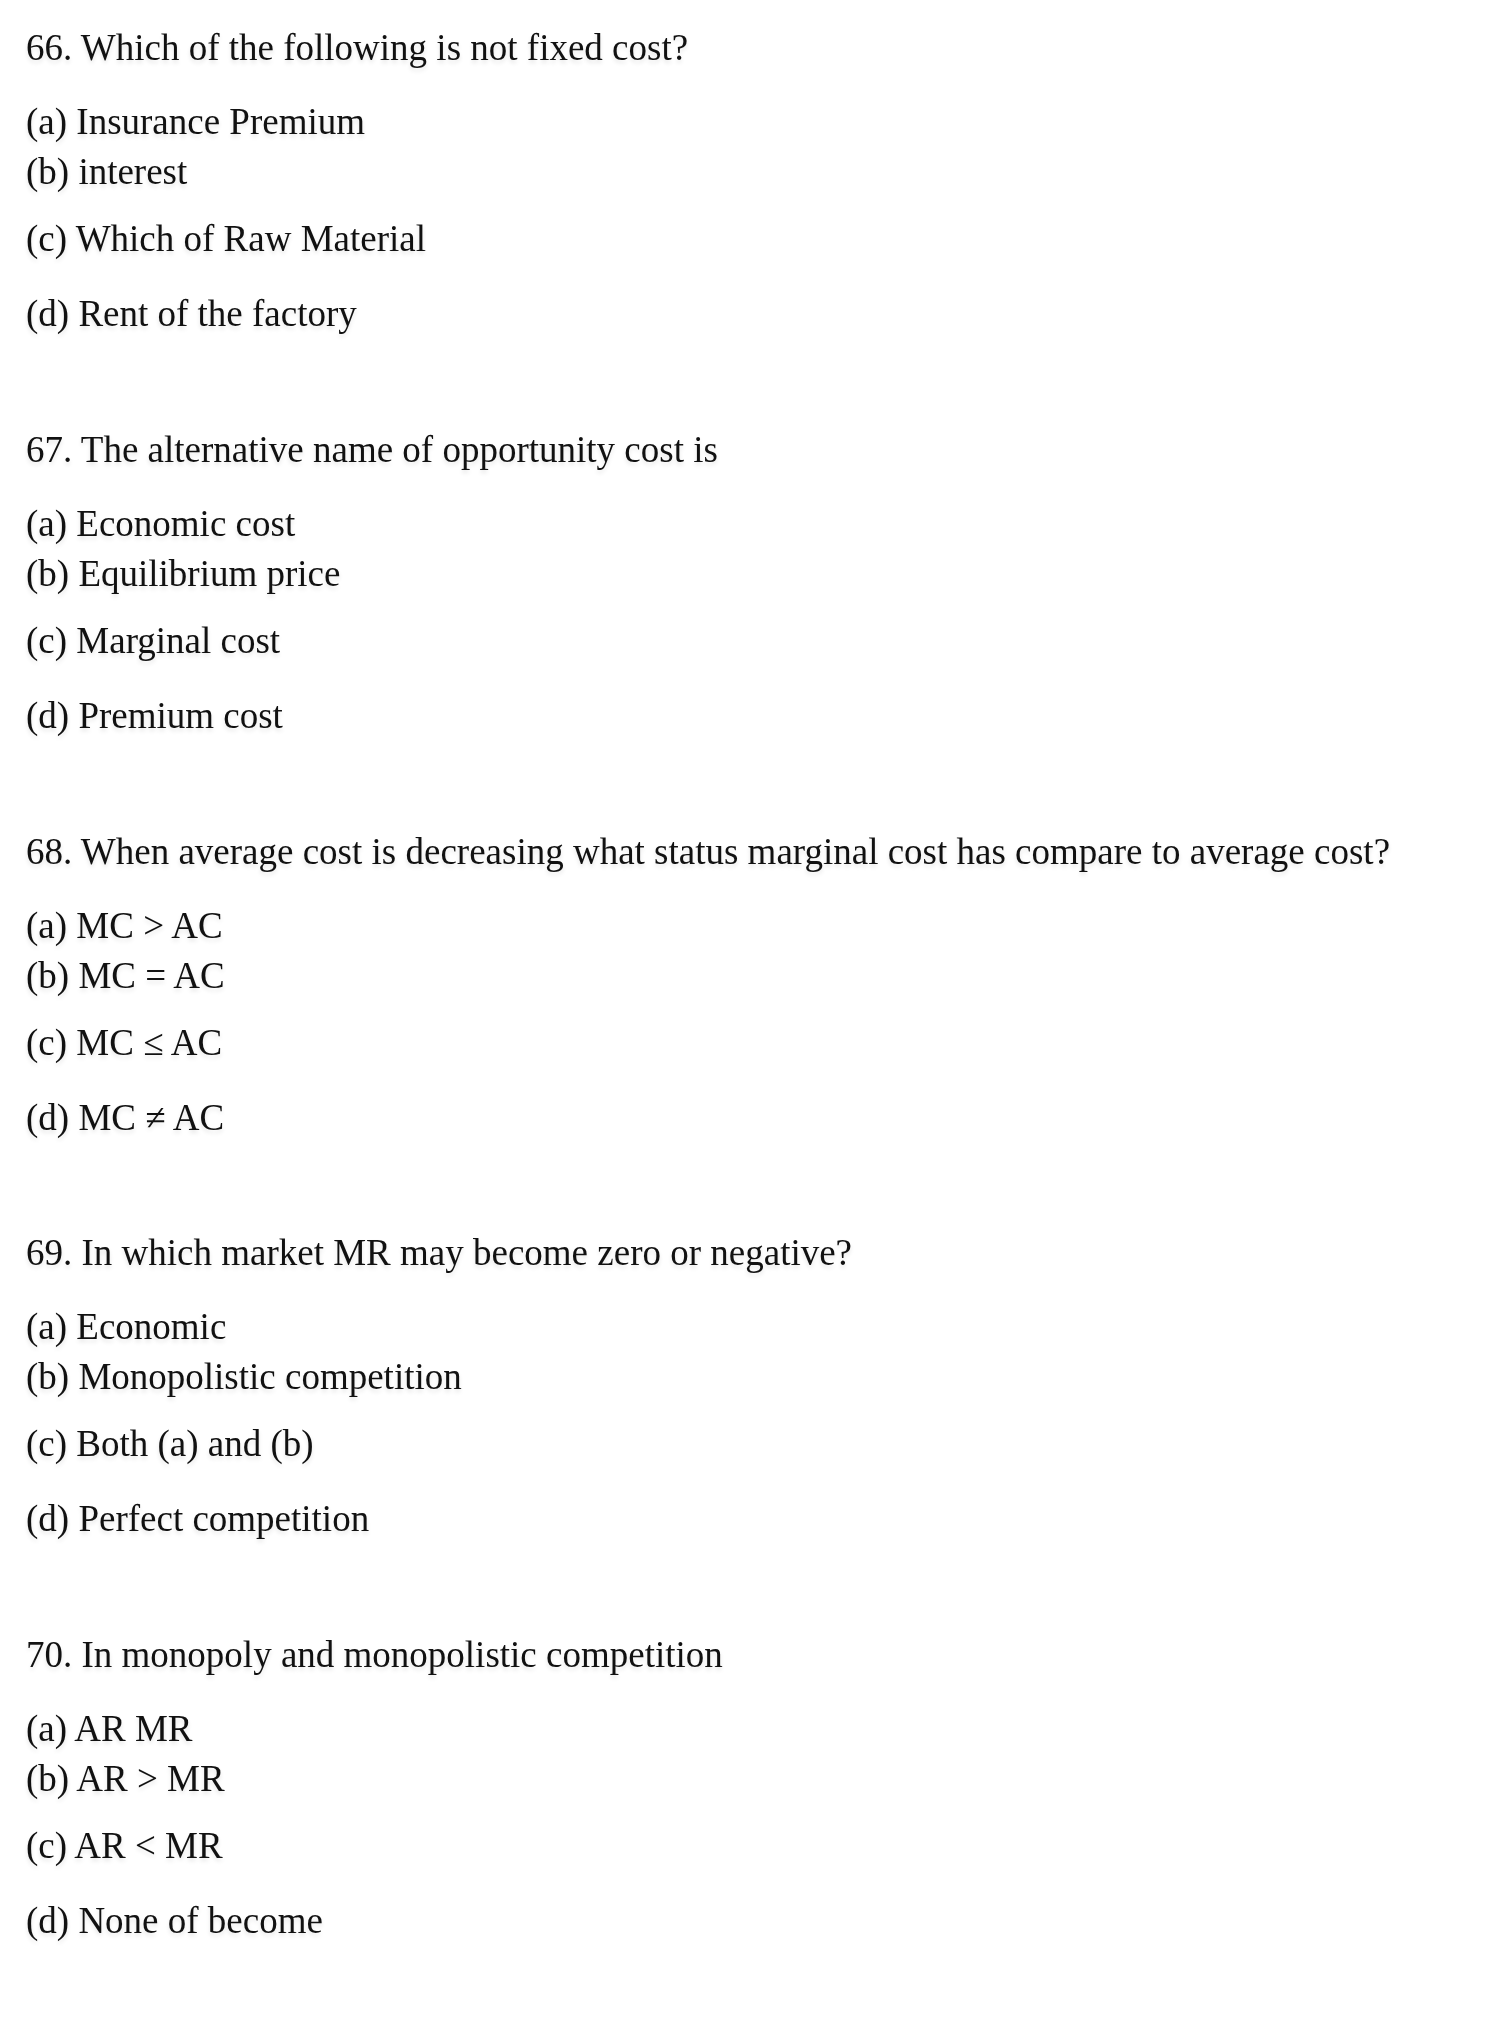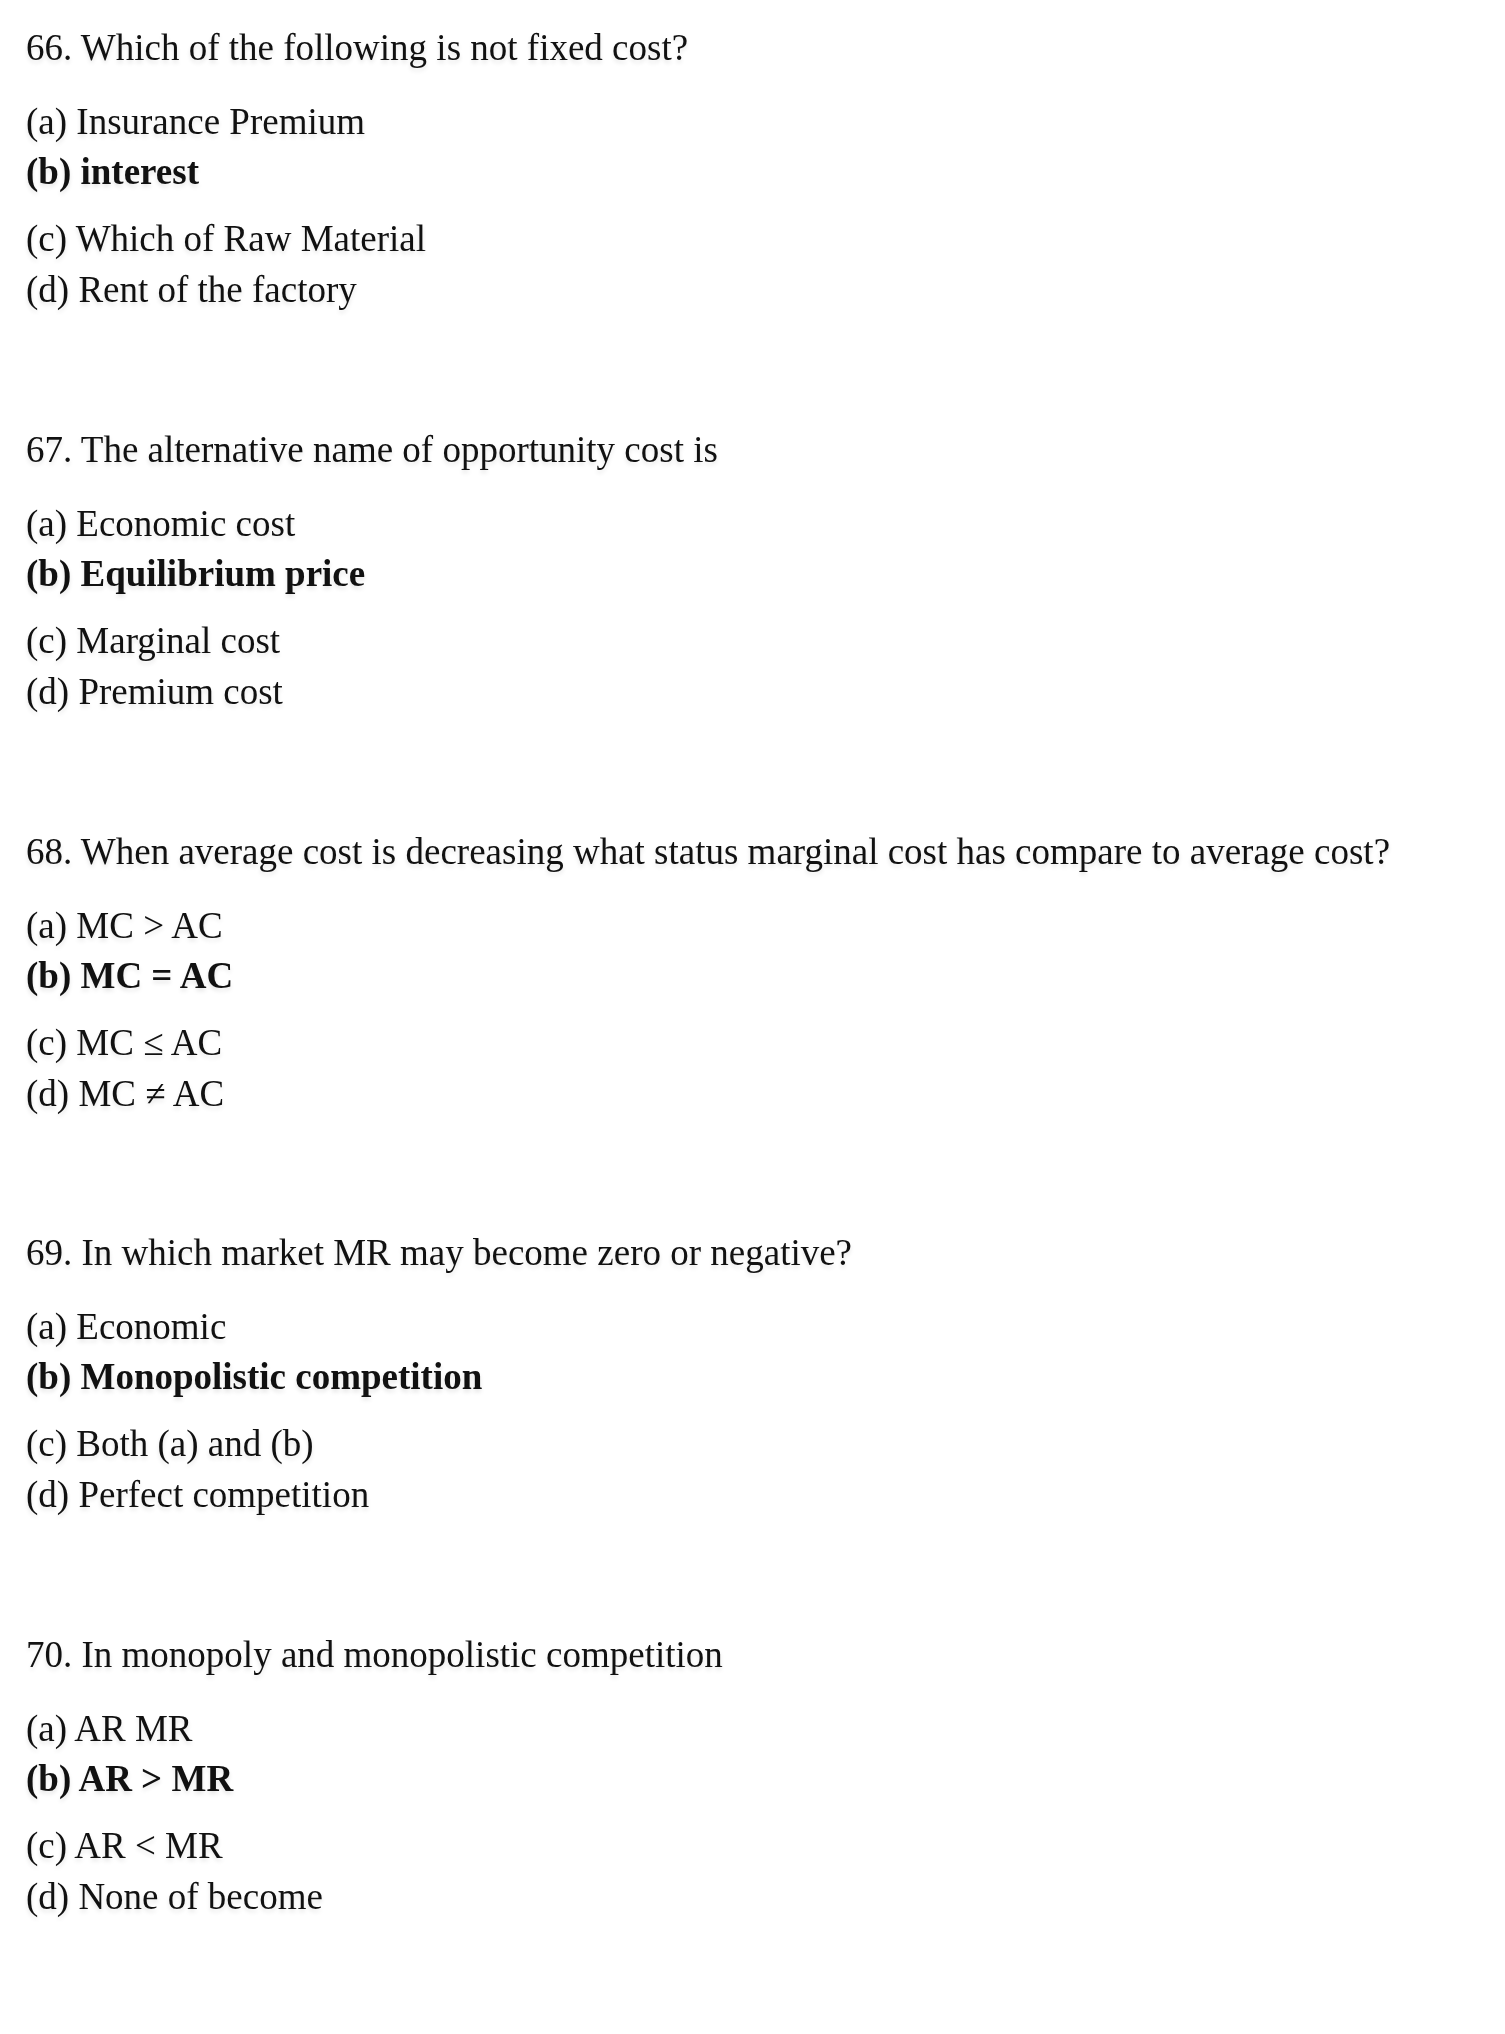--- a/index.html
+++ b/index.html
@@ -3,23 +3,23 @@
 <meta charset="utf-8">
 <style>
   html, body { margin: 0; padding: 0; background: #ffffff; }
   body { width: 1505px; height: 2034px; position: relative; overflow: hidden;
          font-family: "Liberation Serif", "DejaVu Serif", serif; color: #111111; }
   .question { position: absolute; left: 26px; width: 1470px; }
   .line { position: absolute; left: 0; white-space: nowrap; font-size: 37px; line-height: 44px;
           text-shadow: 0 3px 4px rgba(0,0,0,0.10); }
   .q-text { top: 0; margin-top: 10px; }
   .opt-0 { top: 84px; }
-  .opt-1 { top: 134px; font-weight: bold; }
+  .opt-1 { top: 134px; }
   .opt-2 { top: 201px; }
-  .opt-3 { top: 252px; }
+  .opt-3 { top: 276px; }
 </style>
 </head>
 <body>
 
 <div class="question" style="top:16px;">
   <div class="line q-text">66. Which of the following is not fixed cost?</div>
   <div class="line opt-0">(a) Insurance Premium</div>
   <div class="line opt-1">(b) interest</div>
   <div class="line opt-2">(c) Which of Raw Material</div>
   <div class="line opt-3">(d) Rent of the factory</div>

